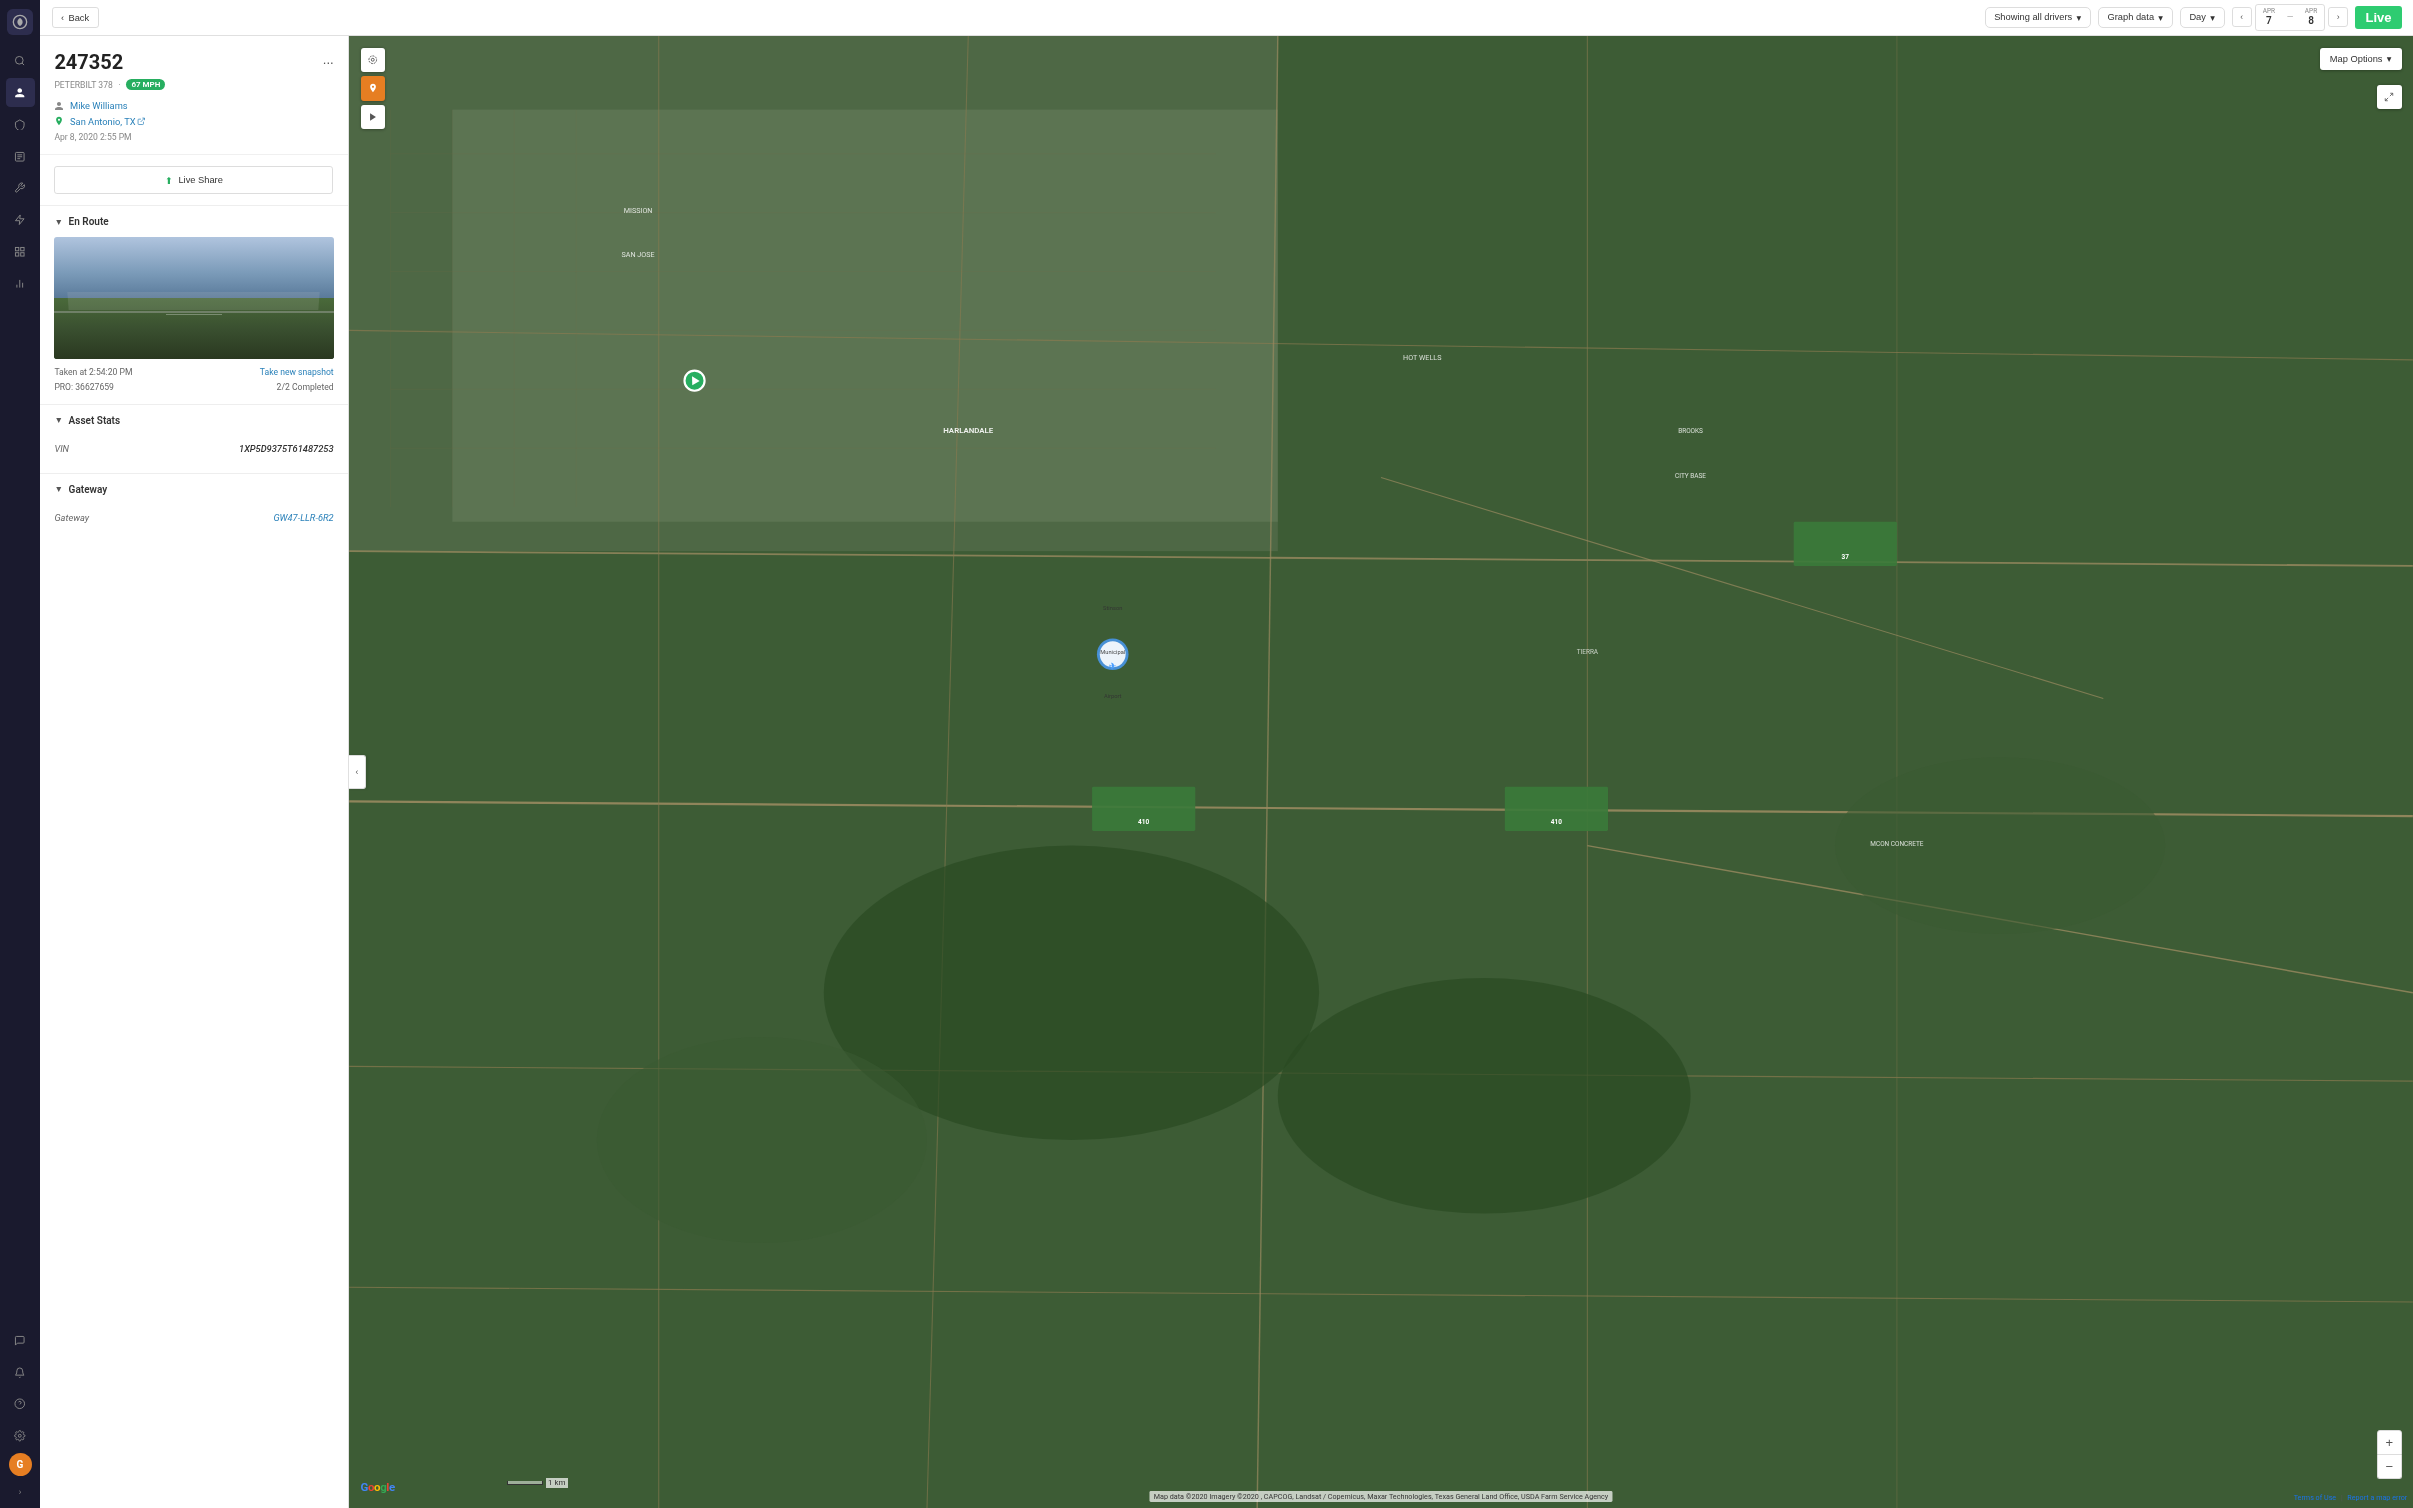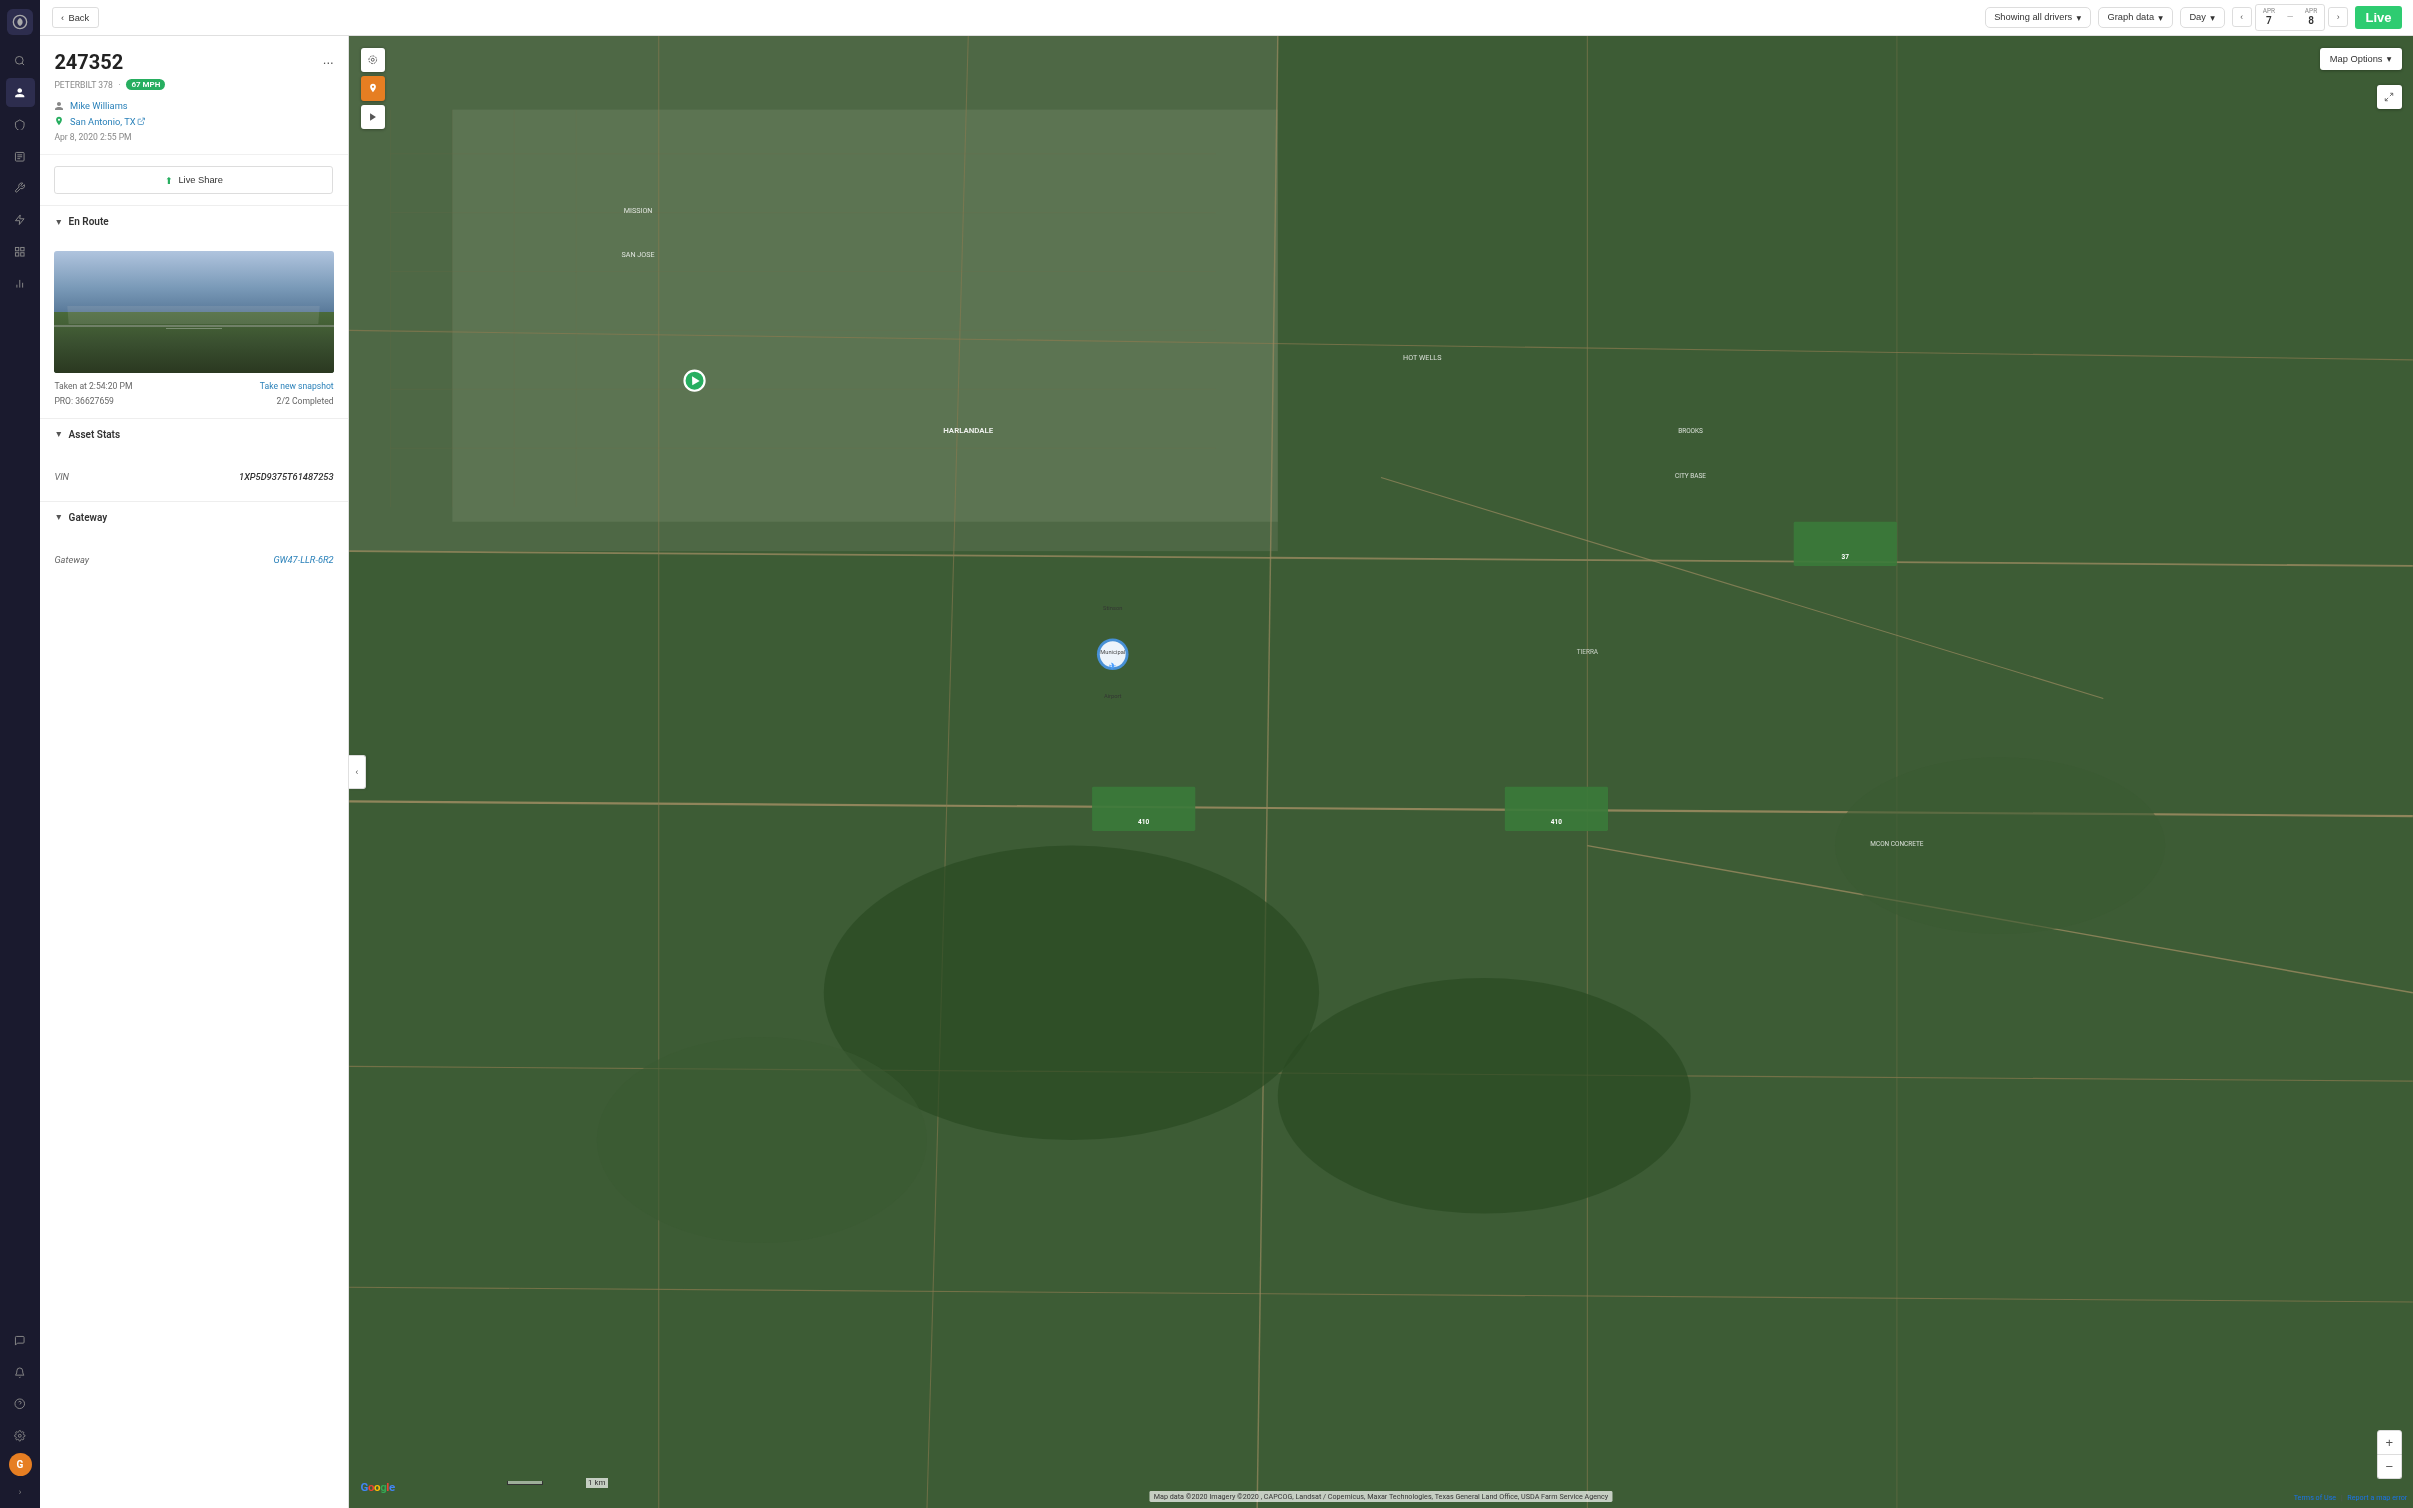--- a/index.html
+++ b/index.html
@@ -224,21 +224,21 @@
     }
     .section-header {
       display: flex; align-items: center; gap: 5.7px;
       padding: 10px 14.4px;
       cursor: pointer;
       font-size: 10px;
       font-weight: 600;
       color: #333;
     }
     .section-chevron { color: #555; font-size: 8.6px; }
-    .section-content { padding: 0 14.4px 11.5px; margin-top: 14px; }
+    .section-content { padding: 0 14.4px 11.5px; }
 
     
     .snapshot-img {
       width: 100%;
       height: 122px;
       background: linear-gradient(180deg, #b0c4de 0%, #7a9ab8 30%, #5a7a9a 50%, #4a6a5a 60%, #3a5a3a 70%, #2a4a2a 85%, #1a3a1a 100%);
       border-radius: 2.9px;
       position: relative;
       overflow: hidden;
       margin-bottom: 7.2px;
@@ -779,21 +779,21 @@
           <span>Map data ©2020 Imagery ©2020 , CAPCOG, Landsat / Copernicus, Maxar Technologies, Texas General Land Office, USDA Farm Service Agency</span>
         </div>
         <div class="map-attribution-right">
           <a href="#" style="color:#1a73e8;font-size:7.2px;text-decoration:none;">Terms of Use</a>
           <span style="font-size:7.2px;color:#555;margin:0 2.9px;"> | </span>
           <a href="#" style="color:#1a73e8;font-size:7.2px;text-decoration:none;">Report a map error</a>
         </div>
 
         <div style="position:absolute;bottom:20px;left:158px;display:flex;align-items:center;gap:2.9px;">
           <div style="width:36px;height:4.3px;border:1.4px solid #333;border-top:none;background:rgba(255,255,255,0.5);"></div>
-          <span style="font-size:8px;color:#333;background:rgba(255,255,255,0.7);padding:0.7px 2.2px;margin-left:40px;">1 km</span>
+          <span style="font-size:8px;color:#333;background:rgba(255,255,255,0.7);padding:0.7px 2.2px;">1 km</span>
         </div>
 
       </div>
     </div>
 
   </div>
 </div>
 
 
 </body></html>

